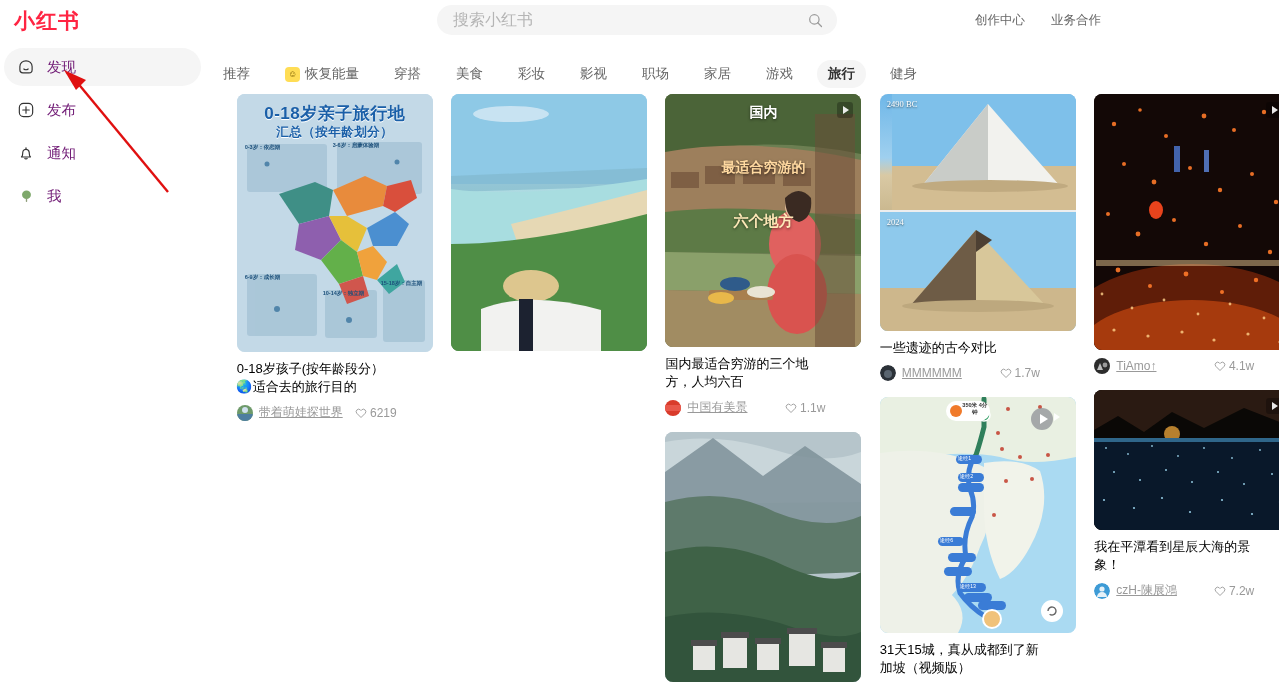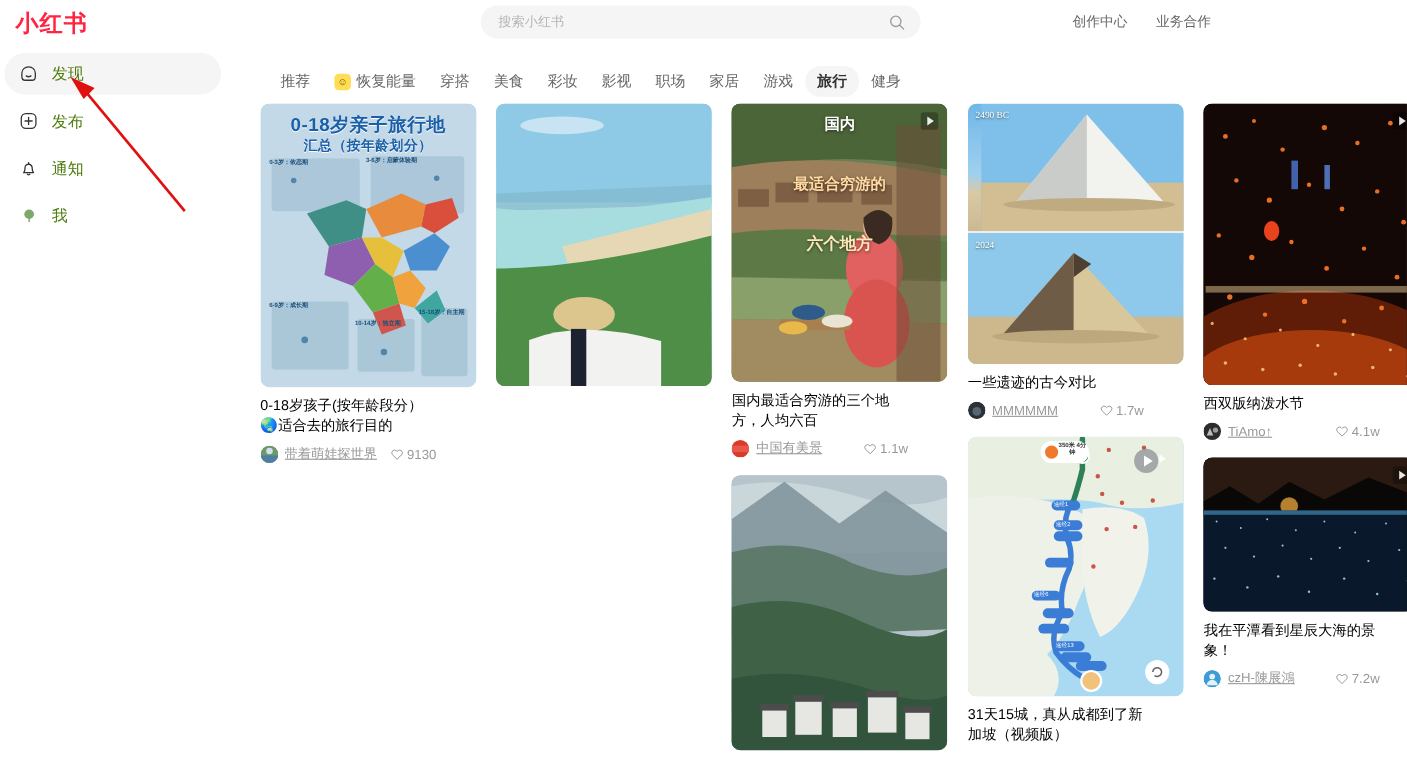--- a/index.html
+++ b/index.html
@@ -22,21 +22,21 @@
     letter-spacing: 1px; font-family: "DejaVu Sans", sans-serif;
   }
   .searchbox {
     position: absolute; left: 437px; top: 5px;
     width: 400px; height: 30px;
     background: #f5f5f5; border-radius: 16px;
     display: flex; align-items: center;
   }
   .search-input {
     flex: 1; border: none; outline: none; background: transparent;
-    font-size: 12px; color: #333; padding-left: 16px;
+    font-size: 16px; color: #333; padding-left: 16px;
     font-family: "Liberation Sans", sans-serif;
   }
   .search-input::placeholder { color: #b5b5b5; }
   .search-icon { margin-right: 14px; display: flex; align-items: center; }
   .header-links {
     position: absolute; right: 14px; top: 0; height: 40px;
     display: flex; align-items: center; gap: 26px;
   }
   .header-link { font-size: 12.5px; color: #666; cursor: pointer; }
 
@@ -44,26 +44,26 @@
   .sidebar {
     position: absolute; left: 0; top: 48px; width: 205px;
   }
   .nav-item {
     display: flex; align-items: center;
     height: 38px; margin: 0 4px 5px 4px; padding-left: 12px;
     border-radius: 19px; cursor: pointer;
   }
   .nav-item.active { background: #f5f5f5; }
   .nav-ico { width: 20px; height: 20px; margin-right: 11px; display:flex; align-items:center; justify-content:center; }
-  .nav-label { font-size: 14.5px; color: #4d7c0f; }
+  .nav-label { font-size: 14.5px; color: #701a75; }
 
   
   .tabs {
-    position: absolute; left: 244px; top: 60px;
-    display: flex; align-items: center; gap: 0px;
+    position: absolute; left: 212px; top: 60px;
+    display: flex; align-items: center; gap: 13px;
   }
   .tab {
     font-size: 13.5px; color: #666; padding: 5px 11px;
     border-radius: 14px; cursor: pointer; white-space: nowrap;
     display: flex; align-items: center; gap: 5px;
   }
   .tab.active { background: #f5f5f5; color: #333; font-weight: bold; }
   .energy-ico {
     width: 15px; height: 15px; border-radius: 4px;
     background: #ffdd55; display: inline-flex;
@@ -291,21 +291,21 @@
               <rect width="16" height="16" fill="#6e9a6a"></rect>
               <circle cx="8" cy="5" r="3" fill="#cfe0ef"></circle>
               <rect y="9" width="16" height="7" fill="#4e7ea0"></rect>
             </svg>
         </span>
         <span class="author">带着萌娃探世界</span>
         <span class="likes">
           <svg width="12" height="12" viewBox="0 0 16 16">
               <path d="M8 14 L2.4 8.4a3.3 3.3 0 0 1 4.6-4.7L8 4.7l1-1a3.3 3.3 0 0 1 4.6 4.7z" fill="none" stroke="#999" stroke-width="1.2"></path>
             </svg>
-          <span>9130</span>
+          <span>6219</span>
         </span>
       </div>
     </div>
 
     <div class="card">
       <div class="thumb img-beach" style="height:257px">
         <svg class="thumb-inner" viewBox="0 0 196 257" preserveAspectRatio="none">
           <rect width="196" height="90" fill="#8ec9e6"></rect>
           <ellipse cx="60" cy="20" rx="38" ry="8" fill="#d7eaf5" opacity=".8"></ellipse>
           <path d="M0 82 L196 74 L196 92 L0 98 Z" fill="#7fb6c9" opacity=".6"></path>
@@ -534,21 +534,20 @@
               <circle cx="154" cy="240" r="1.6"></circle>
               <circle cx="186" cy="248" r="1.6"></circle>
           </g>
           <rect x="2" y="166" width="192" height="6" fill="#ffdca0" opacity=".45"></rect>
           <ellipse cx="62" cy="116" rx="7" ry="9" fill="#e8431c"></ellipse>
           <rect x="80" y="52" width="6" height="26" fill="#4f7ad6" opacity=".8"></rect>
           <rect x="110" y="56" width="5" height="22" fill="#5f8ae0" opacity=".8"></rect>
         </svg>
         <div class="play-badge"></div>
       </div>
-      <div class="card-title">西双版纳泼水节</div>
       <div class="card-meta">
         <span class="avatar">
           <svg width="16" height="16" viewBox="0 0 16 16">
               <rect width="16" height="16" fill="#2c2c2c"></rect>
               <path d="M3 12 L6 5 L9 12Z" fill="#bdbdbd"></path>
               <circle cx="11" cy="7" r="2.4" fill="#9a9a9a"></circle>
             </svg>
         </span>
         <span class="author">TiAmo↑</span>
         <span class="likes">

